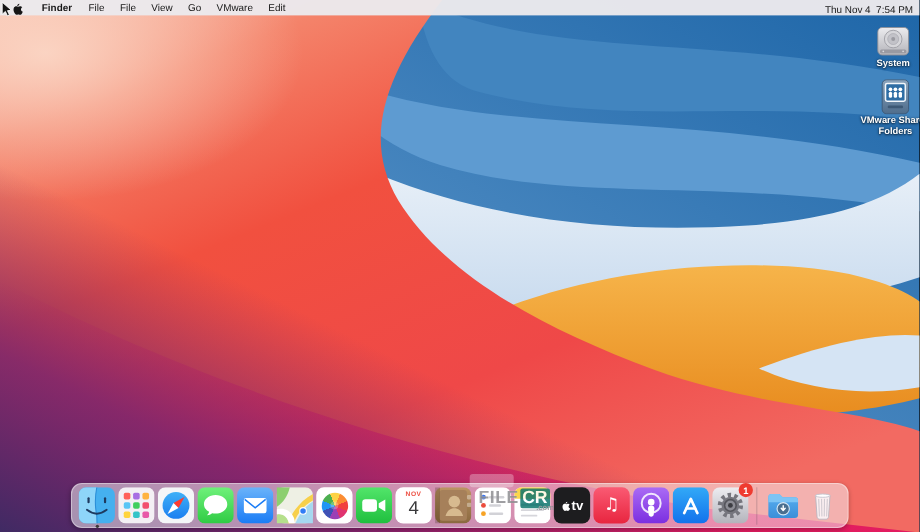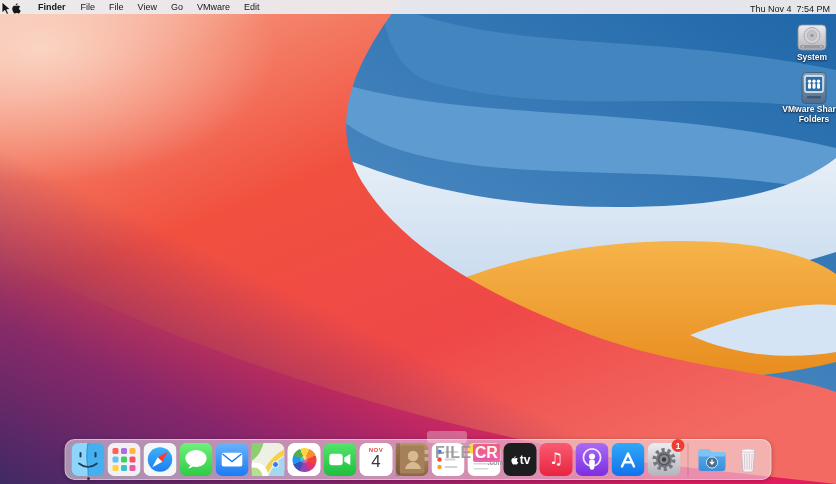--- a/index.html
+++ b/index.html
@@ -67,21 +67,21 @@
   .pinwheel::after{content:"";position:absolute;inset:8.5px;background:#fff;border-radius:50%;opacity:.25;}
   
   .badge{position:absolute;top:-4px;right:-4px;width:13px;height:13px;border-radius:50%;
     background:#ef3b30;color:#fff;font-size:8.5px;font-weight:bold;
     display:flex;align-items:center;justify-content:center;z-index:2;}
   
   .watermark{position:absolute;left:435px;top:444px;z-index:25;opacity:.85;pointer-events:none;}
   .watermark .row{display:flex;align-items:center;}
   .wm-file{font-size:16px;font-weight:800;color:#8f8f92;letter-spacing:.5px;
     text-shadow:0 0 1px rgba(255,255,255,.6);}
-  .wm-cr{font-size:16px;font-weight:800;color:#fff;background:#ec4899;border-radius:2px;
+  .wm-cr{font-size:16px;font-weight:800;color:#fff;background:#0f766e;border-radius:2px;
     padding:0 2px;margin-left:1px;line-height:1.1;}
   .wm-com{position:absolute;right:-4px;top:15px;font-size:7px;font-weight:bold;color:#8f8f92;}
   .wm-ghost{position:absolute;left:-8px;top:-13px;width:40px;height:12px;border-radius:3px;
     background:rgba(255,255,255,0.35);}
   
   .cursor{position:absolute;left:1px;top:1px;z-index:50;pointer-events:none;}
 </style>
 </head>
 <body>
 

